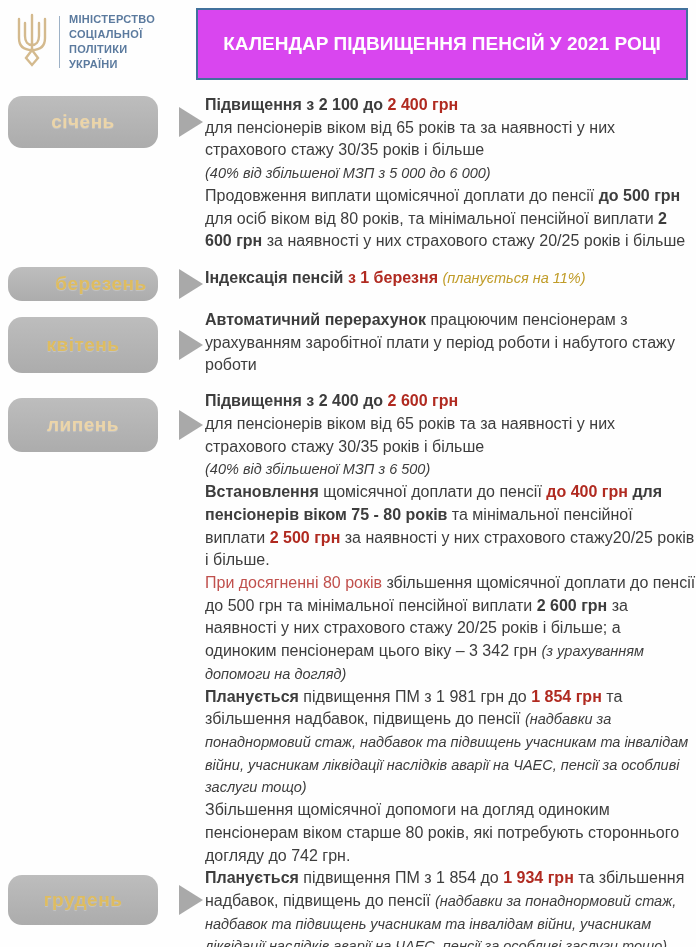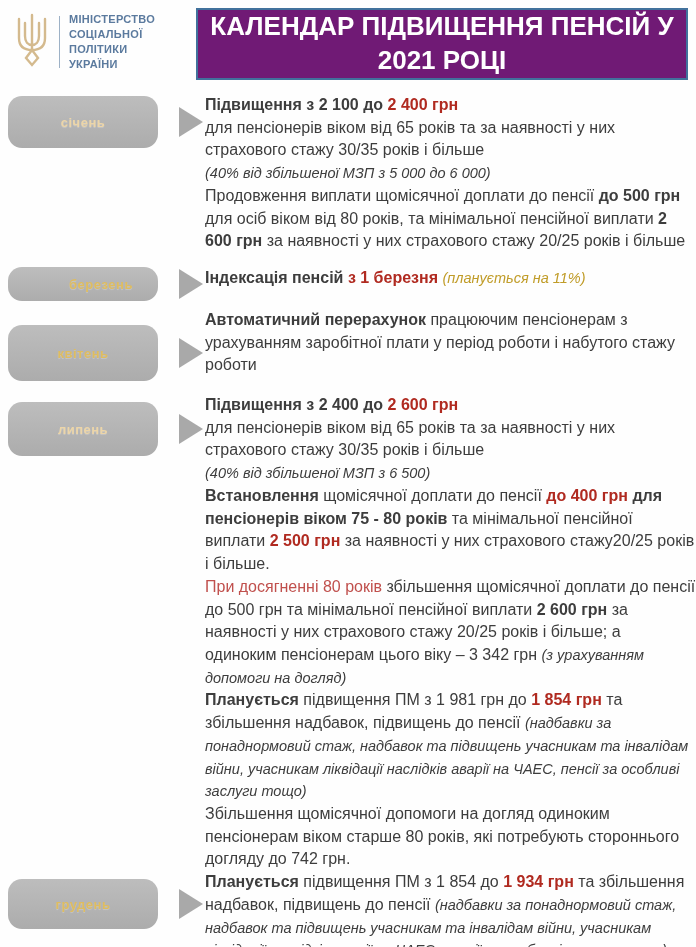--- a/index.html
+++ b/index.html
@@ -8,50 +8,50 @@
     font-family:Liberation Sans, sans-serif;position:relative;box-sizing:border-box;
   }
   
   .header{display:flex;align-items:flex-start;padding:8px 6px 0 12px;}
   .logo{display:flex;align-items:center;width:184px;flex-shrink:0;padding-top:4px;}
   .trident{flex-shrink:0;}
   .logo-divider{width:1px;height:52px;background:#9db1c6;margin:0 9px 0 7px;}
   .ministry{font-size:11px;font-weight:bold;color:#5b7a9e;line-height:1.35;letter-spacing:.3px;}
   .title-box{
     flex:1;height:72px;box-sizing:border-box;margin-right:2px;
-    background:#701a75;border:2px solid #41719c;
-    color:#ffffff;font-weight:bold;font-size:26px;line-height:1.3;text-align:center;
+    background:#d946ef;border:2px solid #41719c;
+    color:#ffffff;font-weight:bold;font-size:19px;line-height:1.3;text-align:center;
     display:flex;align-items:center;justify-content:center;padding:2px 10px;
   }
   
   main{padding-top:8px;}
   .row{display:flex;}
   .month-col{width:205px;flex-shrink:0;display:flex;align-items:center;align-self:flex-start;}
   .month-box{
     margin-left:8px;width:150px;flex-shrink:0;
     background:linear-gradient(#bdbdbd,#acacac);
     border-radius:14px;
     display:flex;align-items:center;justify-content:center;
-    font-weight:bold;font-size:13px;letter-spacing:.5px;
+    font-weight:bold;font-size:19px;letter-spacing:.5px;
     text-shadow:0 1px 1px rgba(255,255,255,.25);
   }
   .arrow{width:0;height:0;border-left:24px solid #a9a9a9;
     border-top:15px solid transparent;border-bottom:15px solid transparent;margin-left:21px;}
   .text-col{flex:1;padding-right:0;font-size:16px;line-height:1.42;color:#3d3d3d;}
   .par{margin:0;}
   
   .b{font-weight:bold;}
   .r{color:#b02a20;}
   .r2{color:#c0504d;}
   .i{font-style:italic;font-size:14.5px;text-align:center;}
   .g{color:#c09c28;}
   
   .row-jan{margin-top:6px;}   .row-jan .month-box{height:52px;} .row-jan .month-col{margin-top:2px;}
   .row-mar{margin-top:14px;}  .row-mar .month-box{height:34px;}
-  .row-apr{margin-top:8px;}   .row-apr .month-box{height:56px;} .row-apr .month-col{margin-top:16px;text-align:center;}
+  .row-apr{margin-top:8px;}   .row-apr .month-box{height:56px;} .row-apr .month-col{margin-top:8px;text-align:center;}
   .row-jul{margin-top:13px;}  .row-jul .month-box{height:54px;} .row-jul .month-col{margin-top:8px;}
   .row-dec{margin-top:0;}     .row-dec .month-box{height:50px;} .row-dec .month-col{margin-top:8px;}
 </style>
 </head>
 <body>
 
 <div class="page">
 
   <header class="header">
     <div class="logo">

